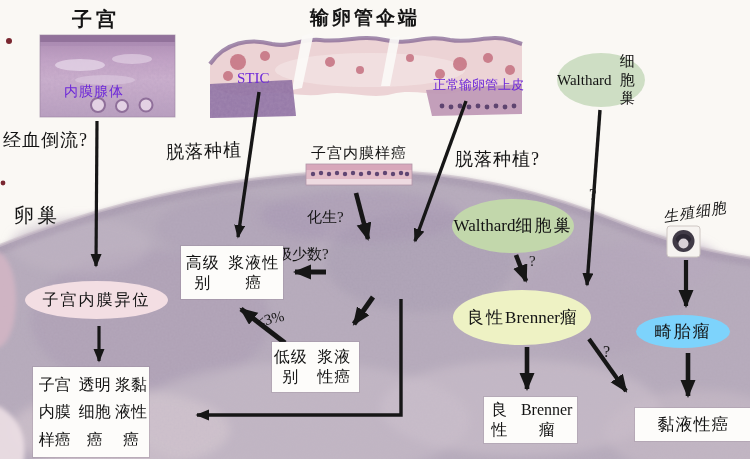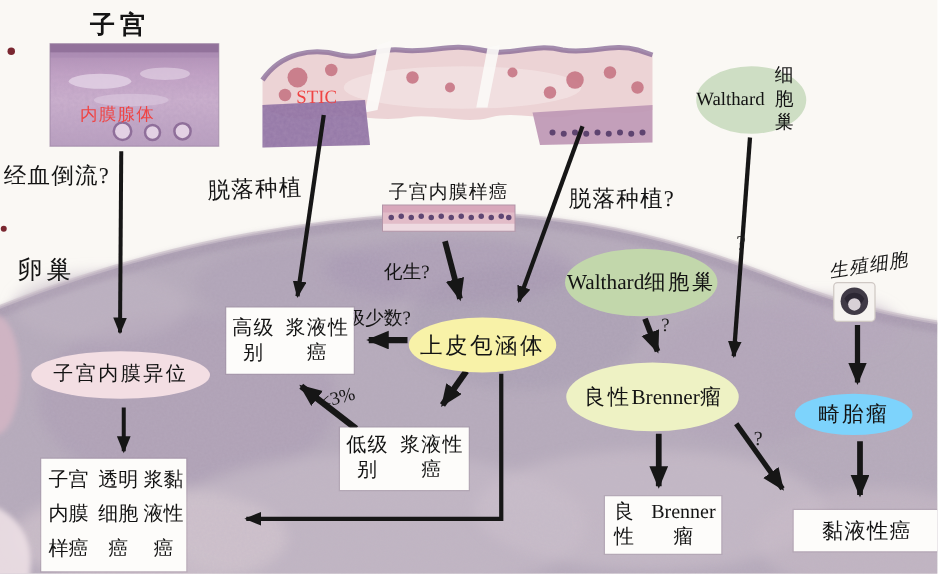--- a/index.html
+++ b/index.html
@@ -17,21 +17,21 @@
   }
   .oval{border-radius:50%;}
   .whitebox{background:#fdfcfa;box-shadow:0 0 0 1px rgba(120,105,120,0.18);}
   .w-top{background:#cedec4;}
   .w-mid{background:#c2d7ab;}
   .incl{background:#f8f2a8;}
   .endo{background:#f3dee3;}
   .brenner{background:#eef2c4;}
   .terat{background:#7dd3fc;}
   .qm{position:absolute;font-size:16px;color:#1c1c1c;}
-  .imglbl{position:absolute;color:#ef4444;}
+  .imglbl{position:absolute;color:#6d28d9;}
 </style>
 </head>
 <body>
 
 <div class="canvas">
 
   <svg class="art" width="750" height="459" viewBox="0 0 750 459">
     <defs>
       <filter id="soft">
           <feGaussianBlur stdDeviation="5"></feGaussianBlur>
@@ -177,23 +177,25 @@
       <line x1="600" y1="110" x2="587" y2="285" stroke-width="3.4" marker-end="url(#ah)"></line>
       <line x1="516" y1="255" x2="526" y2="281" stroke-width="4.6" marker-end="url(#ahb)"></line>
       <line x1="527" y1="347" x2="527" y2="389" stroke-width="4.6" marker-end="url(#ahb)"></line>
       <line x1="589" y1="339" x2="626" y2="391" stroke-width="4.2" marker-end="url(#ahb)"></line>
       <line x1="688" y1="353" x2="688" y2="396" stroke-width="4.6" marker-end="url(#ahb)"></line>
       <line x1="686" y1="260" x2="686" y2="306" stroke-width="4.2" marker-end="url(#ahb)"></line>
     </g>
   </svg>
 
   <div class="lbl" style="left:72px;top:6px;font-size:20px;letter-spacing:4px;font-weight:600;">子宫</div>
+  <div class="lbl" style="left:310px;top:5px;font-size:19px;letter-spacing:3px;font-weight:600;">输卵管伞端</div>
 
   <div class="imglbl" style="left:64px;top:83px;font-size:14px;letter-spacing:1px;">内膜腺体</div>
   <div class="imglbl" style="left:237px;top:70px;font-size:15px;">STIC</div>
+  <div class="imglbl" style="left:433px;top:76px;font-size:13px;">正常输卵管上皮</div>
 
   <div class="lbl" style="left:3px;top:128px;font-size:18px;letter-spacing:1px;">经血倒流?</div>
   <div class="lbl" style="left:166px;top:139px;font-size:18px;letter-spacing:1px;transform:rotate(-2deg);">脱落种植</div>
   <div class="lbl" style="left:455px;top:147px;font-size:18px;letter-spacing:1px;">脱落种植?</div>
   <div class="lbl" style="left:14px;top:202px;font-size:20px;letter-spacing:3px;">卵巢</div>
   <div class="lbl" style="left:311px;top:144px;font-size:15px;letter-spacing:1px;">子宫内膜样癌</div>
   <div class="lbl" style="left:307px;top:208px;font-size:15px;">化生?</div>
   <div class="lbl" style="left:277px;top:245px;font-size:15px;">极少数?</div>
   <div class="lbl" style="left:256px;top:311px;font-size:15px;transform:rotate(-15deg);">&lt;3%</div>
   <div class="lbl" style="left:663px;top:203px;font-size:15px;font-style:italic;letter-spacing:1px;transform:rotate(-9deg);">生殖细胞</div>
@@ -205,43 +207,40 @@
   <div class="node oval w-top" style="left:557px;top:53px;width:88px;height:54px;font-size:15px;">
     <span>Walthard</span>
     <span style="letter-spacing:2px;">细胞巢</span>
   </div>
 
   <div class="node oval w-mid" style="left:452px;top:199px;width:122px;height:54px;font-size:17px;">
     <span>Walthard</span>
     <span style="letter-spacing:2px;">细胞巢</span>
   </div>
 
-  <div class="node oval incl" style="left:327px;top:254px;width:118px;height:44px;font-size:18px;letter-spacing:2px;">
-    <span>上皮包涵体</span>
-  </div>
 
   <div class="node oval endo" style="left:25px;top:281px;width:143px;height:38px;font-size:16px;letter-spacing:2px;">
     <span>子宫内膜异位</span>
   </div>
 
   <div class="node oval brenner" style="left:453px;top:290px;width:138px;height:55px;font-size:17px;">
     <span style="letter-spacing:2px;">良性</span>
     <span>Brenner瘤</span>
   </div>
 
   <div class="node oval terat" style="left:636px;top:315px;width:94px;height:33px;font-size:17px;letter-spacing:2px;">
     <span>畸胎瘤</span>
   </div>
 
   <div class="node whitebox" style="left:181px;top:246px;width:102px;height:53px;font-size:16px;letter-spacing:1px;">
     <span>高级别</span>
     <span>浆液性癌</span>
   </div>
 
-  <div class="node whitebox" style="left:272px;top:342px;width:103px;height:50px;font-size:16px;letter-spacing:1px;">
+  <div class="node whitebox" style="left:272px;top:342px;width:87px;height:50px;font-size:16px;letter-spacing:1px;">
     <span>低级别</span>
     <span>浆液性癌</span>
   </div>
 
   <div class="node whitebox" style="left:33px;top:367px;width:116px;height:90px;font-size:16px;line-height:1.7;">
     <span>子宫内膜样癌</span>
     <span>透明细胞癌</span>
     <span>浆黏液性癌</span>
   </div>
 

